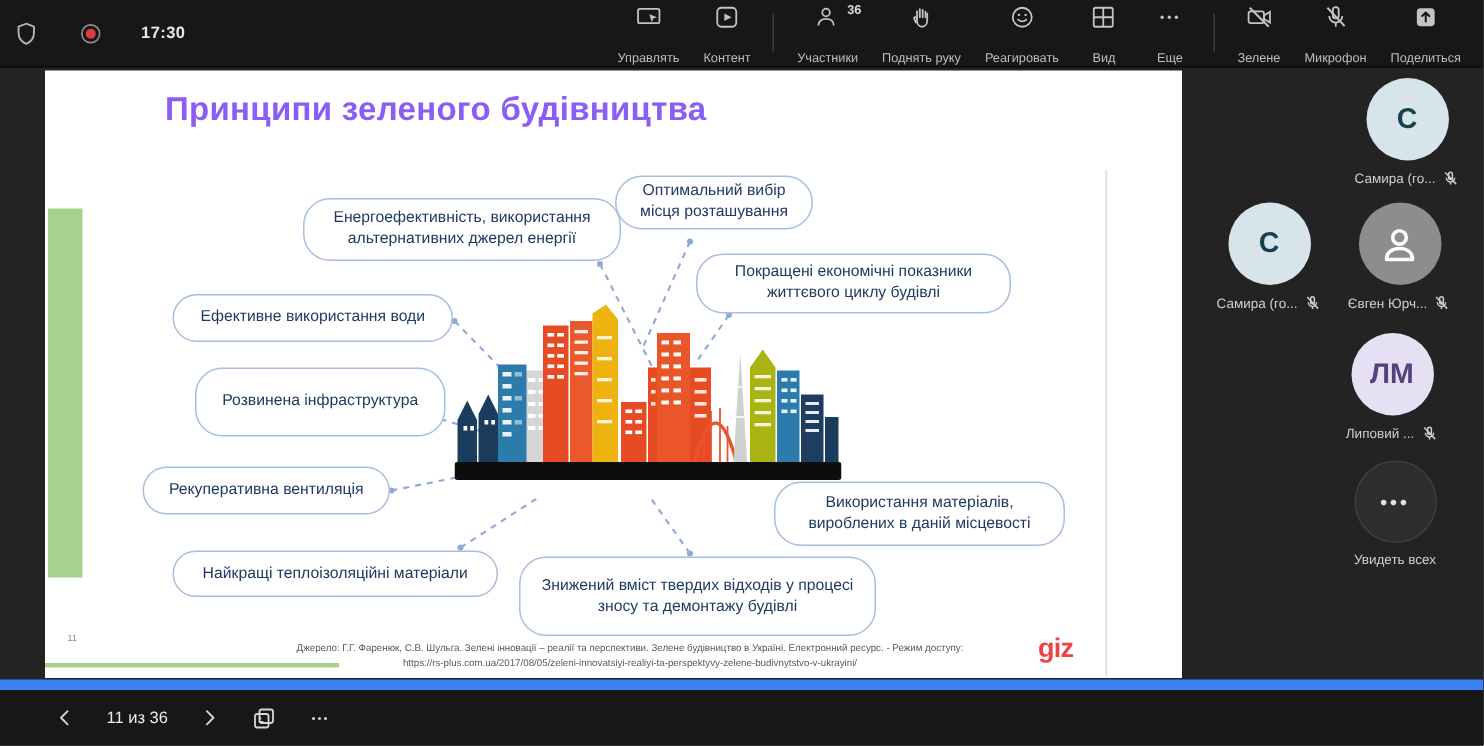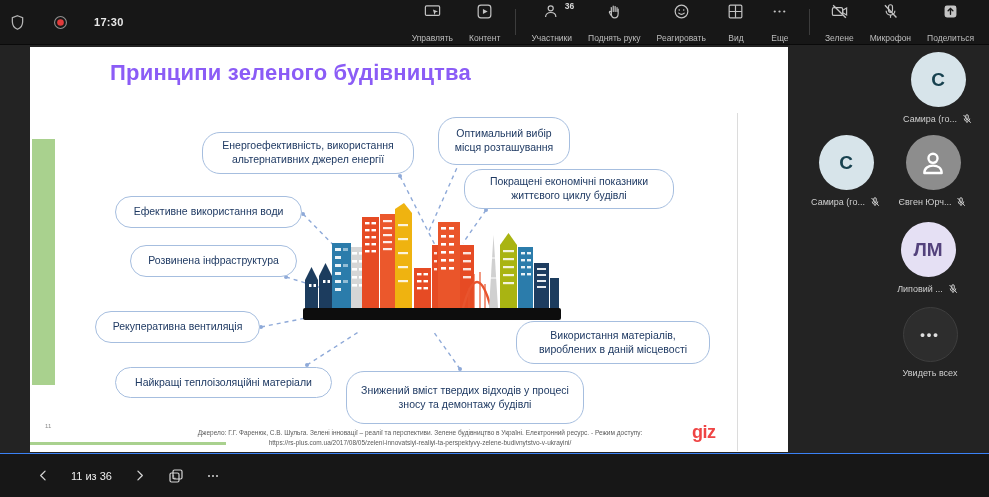--- a/index.html
+++ b/index.html
@@ -37,21 +37,21 @@
   
   .ptile { position:absolute; width:92px; display:flex; flex-direction:column; align-items:center; cursor:pointer; z-index:20; }
   .avatar { width:55px; height:55px; border-radius:50%; display:flex; align-items:center; justify-content:center; font-size:19px; font-weight:bold; }
   .pname { margin-top:6px; display:flex; align-items:center; gap:4px; color:#cfcfcf; font-size:9px; white-space:nowrap; }
   .avatar-c { background:#d7e4ea; color:#17414f; }
   .avatar-person { background:#8d8d8d; }
   .avatar-lm { background:#e5e0f4; color:#53427c; }
   .avatar-more { background:#2d2d2d; border:1px solid #3e3e3e; color:#e0e0e0; font-size:13px; letter-spacing:2px; }
 
   
-  .bottombar { position:absolute; left:0; right:0; bottom:0; height:44px; background:#171717; border-top:1px solid #3b82f6; display:flex; align-items:center; gap:20px; padding-left:36px; z-index:30; }
+  .bottombar { position:absolute; left:0; right:0; bottom:0; height:44px; background:#171717; border-top:7px solid #3b82f6; display:flex; align-items:center; gap:20px; padding-left:36px; z-index:30; }
   .bb-btn { background:none; border:none; cursor:pointer; display:flex; align-items:center; }
   .bb-text { color:#ececec; font-size:11px; }
 </style>
 </head>
 <body>
 
 <div class="screen">
 
   <header class="topbar">
     <div class="tb-left">
@@ -361,24 +361,24 @@
           <rect x="234" y="74" width="9" height="2"></rect>
           <rect x="234" y="80" width="9" height="2"></rect>
           <rect x="234" y="86" width="9" height="2"></rect>
         </g>
       <rect x="247" y="78" width="9" height="30" fill="#1c3c5e"></rect>
 
       <rect x="0" y="108" width="258" height="12" rx="2" fill="#0d0d0d"></rect>
     </svg>
 
     <div class="bubble" style="left:172px; top:85px;  width:212px; height:42px;">Енергоефективність, використання альтернативних джерел енергії</div>
-    <div class="bubble" style="left:408px; top:70px;  width:132px; height:48px;">Оптимальний вибір місця розташування</div>
+    <div class="bubble" style="left:380px; top:70px;  width:132px; height:36px;">Оптимальний вибір місця розташування</div>
     <div class="bubble" style="left:434px; top:122px; width:210px; height:40px;">Покращені економічні показники життєвого циклу будівлі</div>
     <div class="bubble" style="left:85px;  top:149px; width:187px; height:32px;">Ефективне використання води</div>
-    <div class="bubble" style="left:100px; top:198px; width:167px; height:32px;text-align:center;">Розвинена інфраструктура</div>
+    <div class="bubble" style="left:100px; top:198px; width:167px; height:46px;text-align:center;">Розвинена інфраструктура</div>
     <div class="bubble" style="left:65px;  top:264px; width:165px; height:32px;">Рекуперативна вентиляція</div>
     <div class="bubble" style="left:85px;  top:320px; width:217px; height:31px;">Найкращі теплоізоляційні матеріали</div>
     <div class="bubble" style="left:316px; top:324px; width:238px; height:53px;">Знижений вміст твердих відходів у процесі зносу та демонтажу будівлі</div>
     <div class="bubble" style="left:486px; top:274px; width:194px; height:43px;">Використання матеріалів, вироблених в даній місцевості</div>
 
     <div class="slide-num">11</div>
     <div class="green-line"></div>
     <div class="source">
       <div>Джерело: Г.Г. Фаренюк, С.В. Шульга. Зелені інновації – реалії та перспективи. Зелене будівництво в Україні. Електронний ресурс. - Режим доступу:</div>
       <div>https://rs-plus.com.ua/2017/08/05/zeleni-innovatsiyi-realiyi-ta-perspektyvy-zelene-budivnytstvo-v-ukrayini/</div>

